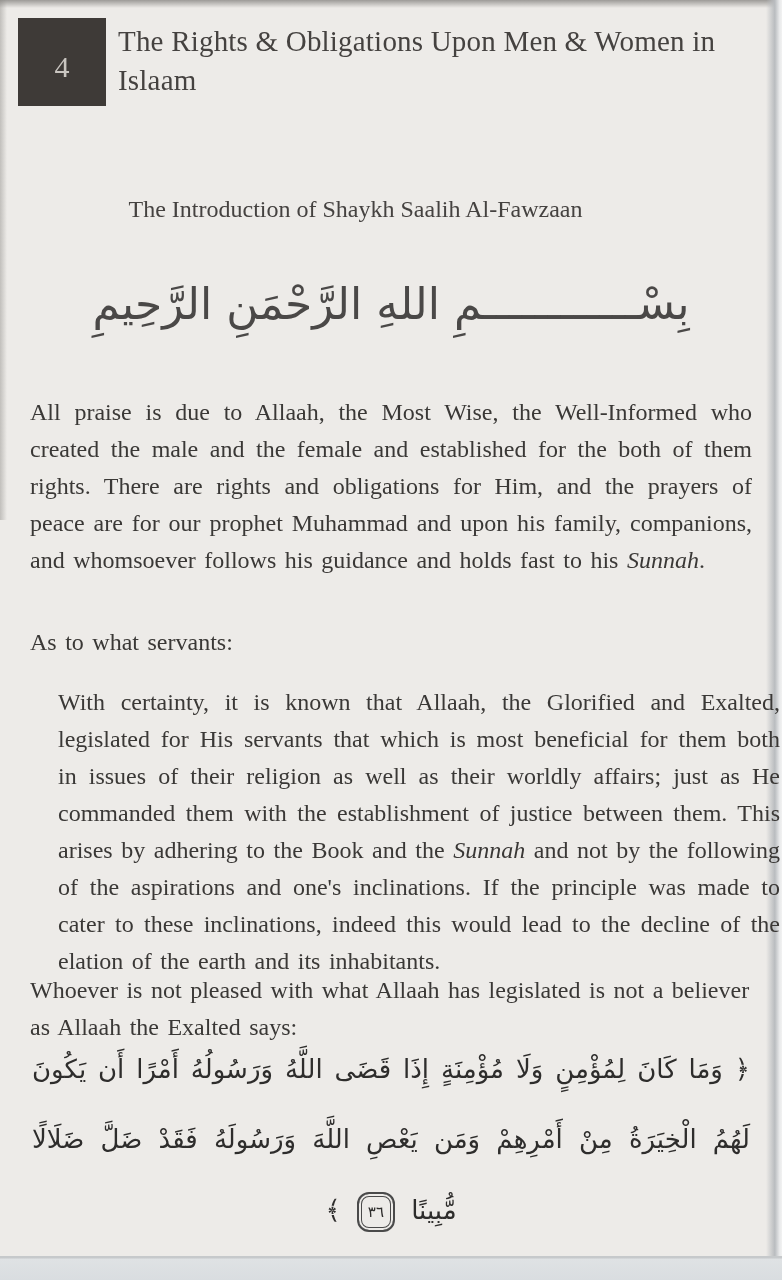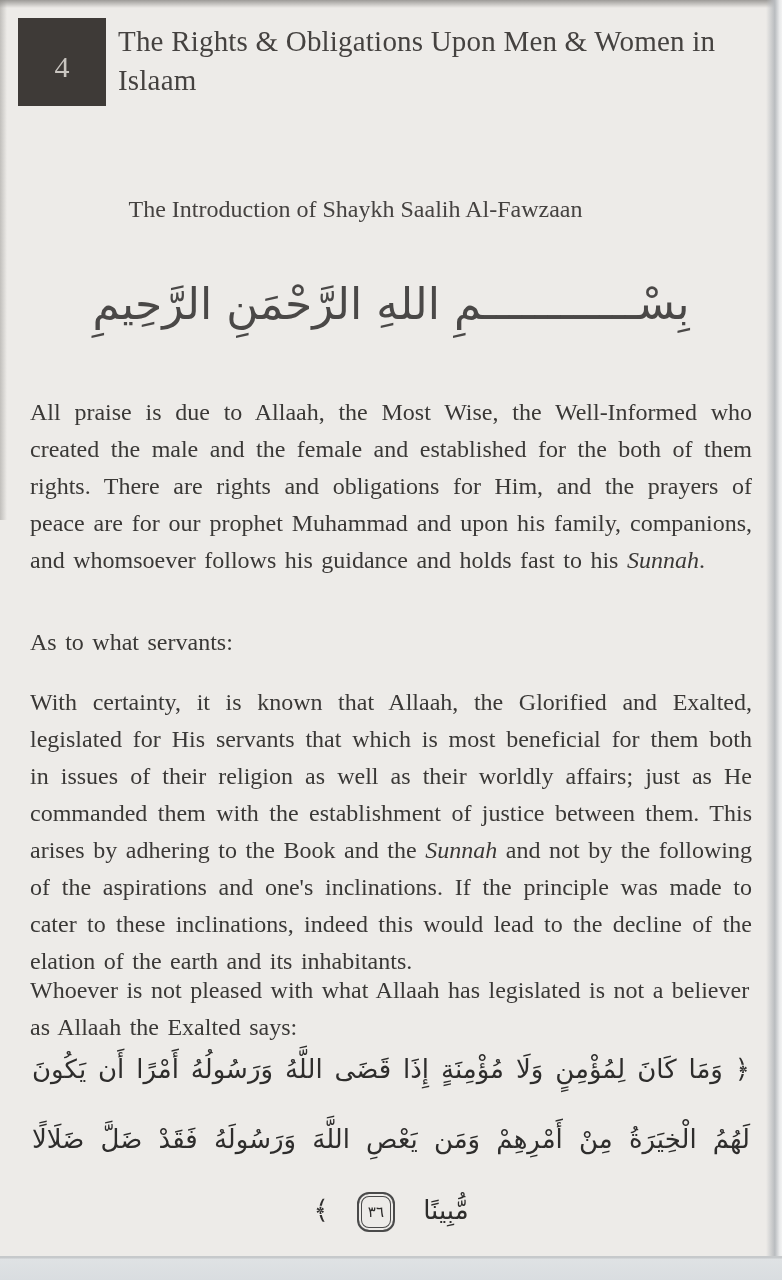--- a/index.html
+++ b/index.html
@@ -55,41 +55,41 @@
   }
   
   .para{
     position:absolute;left:30px;width:722px;
     font-size:24px;line-height:37px;
     text-align:justify;color:var(--ink);
     word-spacing:2.5px;
   }
   .p1{top:370px;}
   .p2{top:600px;text-align:left;}
-  .p3{top:660px;}
+  .p3{top:660px;margin-left:28px;}
   .p4{top:948px;text-align:left;}
   .it{font-style:italic;}
   
   .verse-line{
     position:absolute;left:32px;width:718px;
     direction:rtl;unicode-bidi:embed;
     font-family:"DejaVu Sans",sans-serif;
     font-size:26px;color:var(--arabic-ink);
     text-align:justify;text-align-last:justify;
     line-height:58px;
   }
   .v1{top:1040px;}
   .v2{top:1110px;}
   .v3{top:1180px;text-align:center;text-align-last:center;line-height:60px;}
   .ayah-marker{
     display:inline-flex;align-items:center;justify-content:center;
     width:34px;height:36px;
     border:2px solid #4a4a4a;border-radius:12px;
     box-shadow:inset 0 0 0 2px var(--page-bg), inset 0 0 0 3px #4a4a4a;
-    font-size:15px;vertical-align:middle;margin:0 20px;
+    font-size:15px;vertical-align:middle;margin:0 8px;
     color:var(--arabic-ink);
   }
 </style>
 </head>
 <body>
 
 <div class="edge-top"></div>
 <div class="edge-left"></div>
 <div class="edge-right"></div>
 <div class="edge-bottom"></div>

